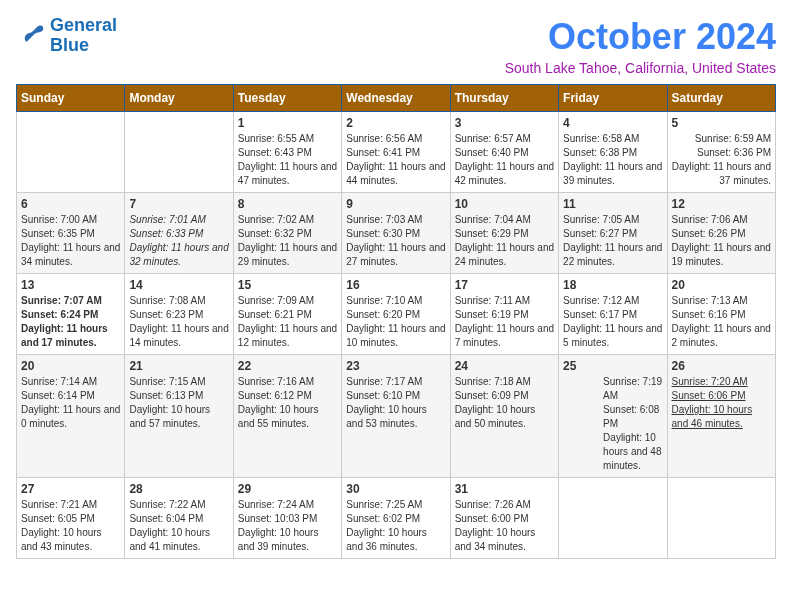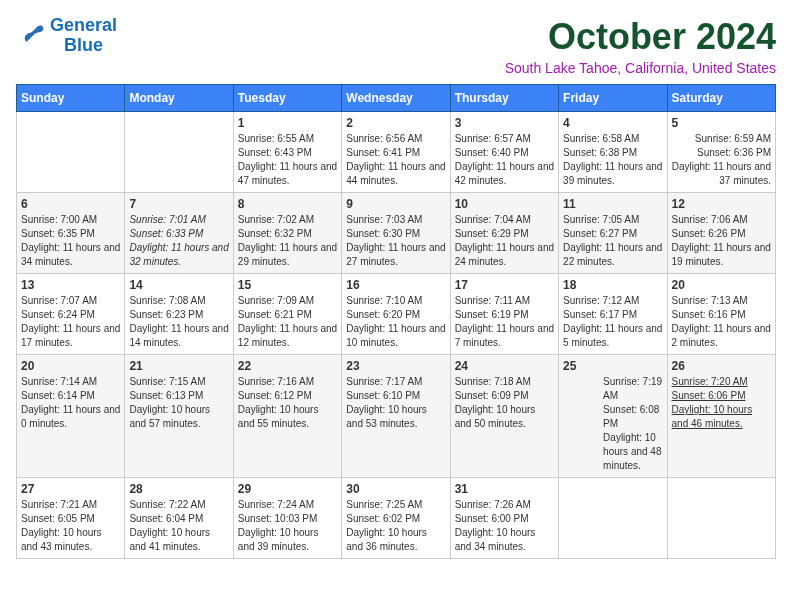--- a/index.html
+++ b/index.html
@@ -13,53 +13,52 @@
     .header {
       display: flex;
       justify-content: space-between;
       align-items: flex-start;
       margin-bottom: 8px;
     }
     .logo {
       display: flex;
       align-items: center;
       gap: 4px;
-      text-align: center;
     }
     .logo-text {
       font-size: 18px;
       font-weight: bold;
       color: #333;
       line-height: 1.1;
     }
     .logo-text span { color: #1a6eb5; }
     .logo-bird {
       width: 30px;
       height: 30px;
     }
     .title-area {
       text-align: right;
     }
     .month-title {
       font-size: 36px;
       font-weight: bold;
-      color: #14532d;
+      color: #3b82f6;
     }
     .location {
       font-size: 14px;
       color: #a21caf;
       margin-top: 2px;
     }
     table {
       width: 100%;
       border-collapse: collapse;
       font-size: 11px;
     }
     thead tr th {
-      background: #3b82f6;
+      background: #a16207;
       color: #fff;
       padding: 6px 4px;
       text-align: left;
       font-size: 12px;
       font-weight: bold;
       border: 1px solid #1e5a9a;
     }
     tbody tr td {
       border: 1px solid #ccc;
       vertical-align: top;
@@ -194,21 +193,21 @@
         <td>
           <div class="day-num">12</div>
           <div class="day-info" style="white-space: pre-line;">Sunrise: 7:06 AM
 Sunset: 6:26 PM
 Daylight: 11 hours and 19 minutes.</div>
         </td>
       </tr>
       <tr>
         <td>
           <div class="day-num">13</div>
-          <div class="day-info" style="white-space: pre-line;">Sunrise: 7:07 AM
+          <div class="day-info" style="white-space: pre-line; font-weight: bold;">Sunrise: 7:07 AM
 Sunset: 6:24 PM
 Daylight: 11 hours and 17 minutes.</div>
         </td>
         <td>
           <div class="day-num">14</div>
           <div class="day-info" style="white-space: pre-line;">Sunrise: 7:08 AM
 Sunset: 6:23 PM
 Daylight: 11 hours and 14 minutes.</div>
         </td>
         <td>

